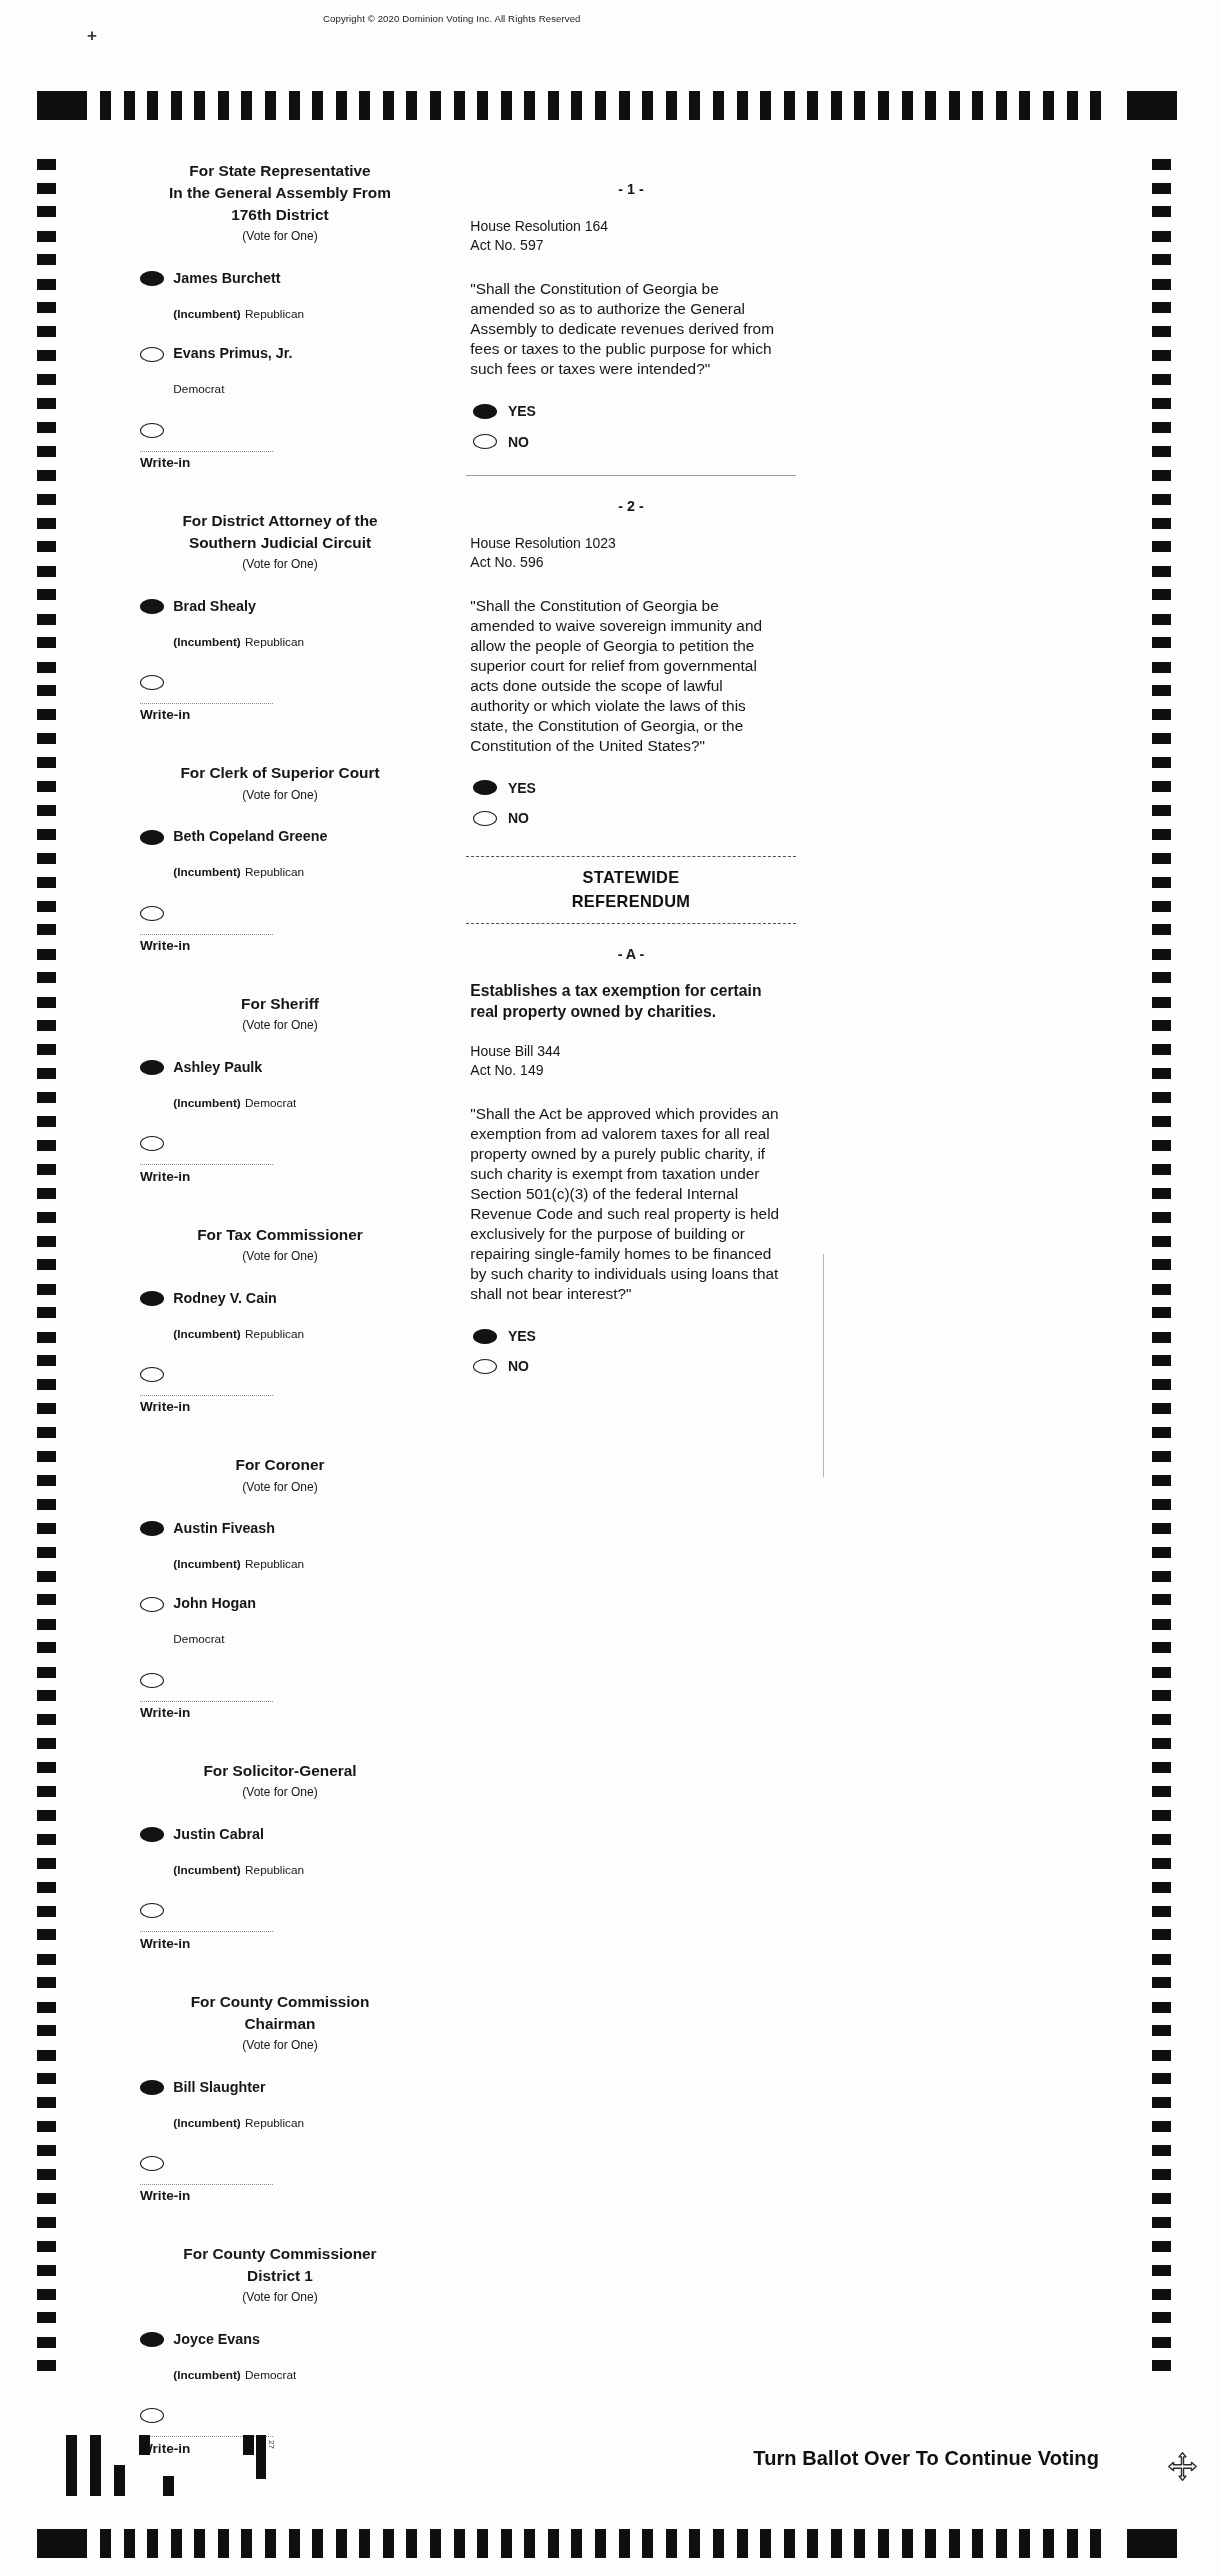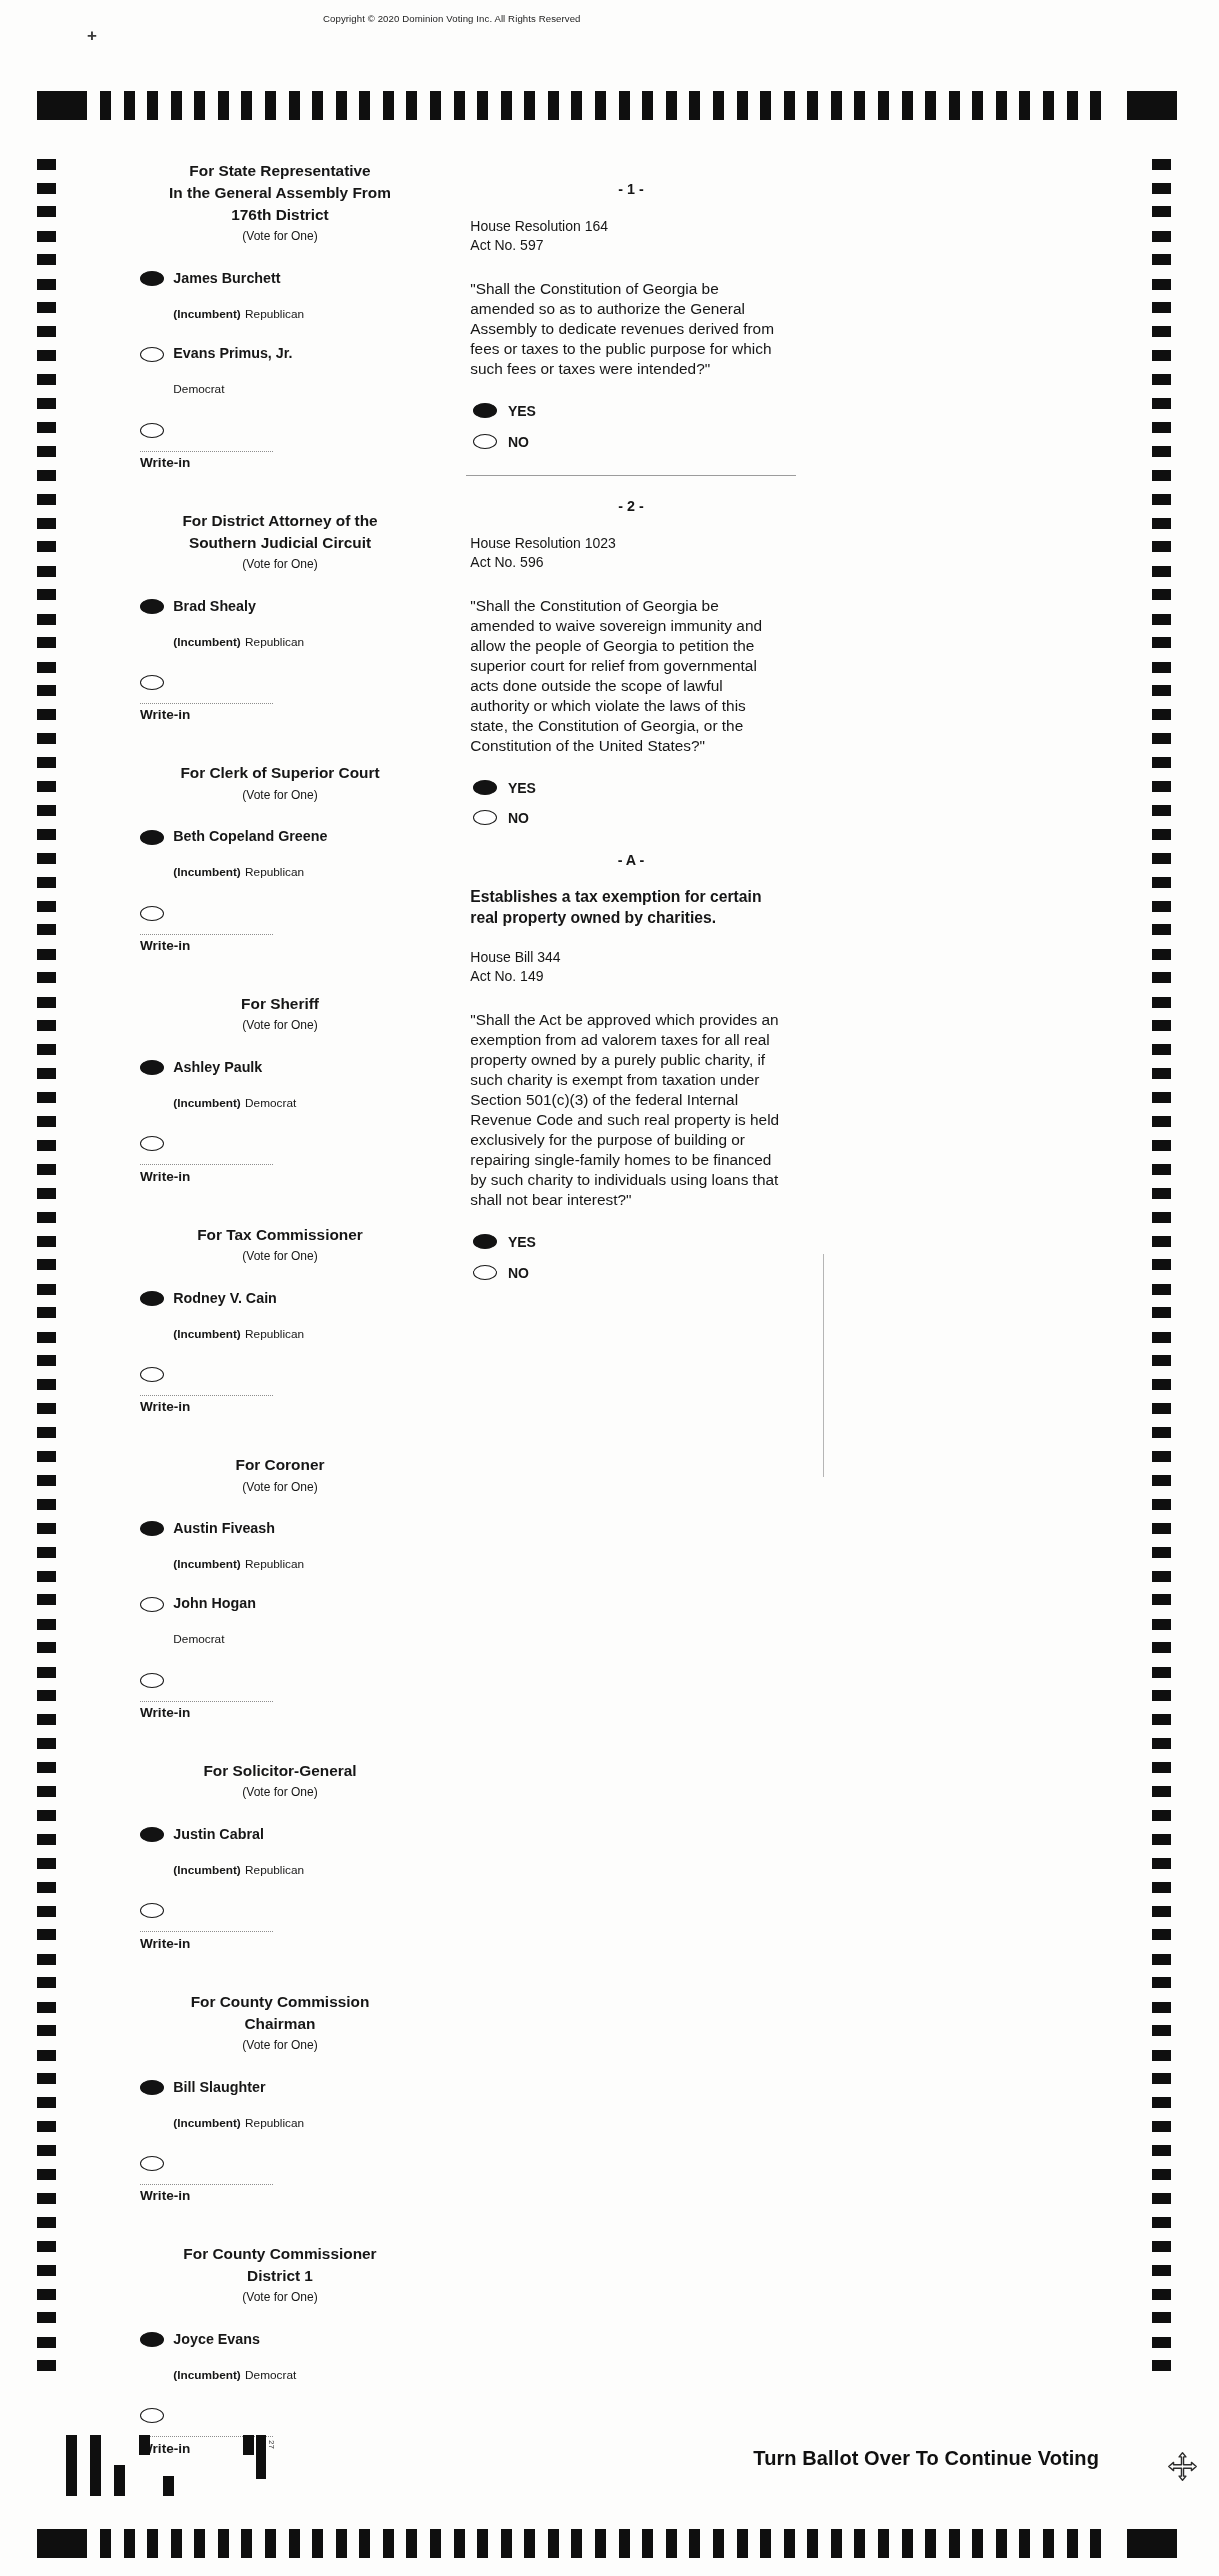--- a/index.html
+++ b/index.html
@@ -36,21 +36,21 @@
     padding:8.6px 0 10px;margin-top:26px;text-align:center;font-weight:bold;
     font-size:16.4px;line-height:23.6px;white-space:pre-line;letter-spacing:0.3px;color:#101010;
   }
   #measures-column > :first-child{margin-top:0}
   .measure{padding:0 4.3px 4.3px 4.3px}
   .measure.ruled{border-top:1.1px solid #9c9c9c;margin-top:21.4px}
   .m-number{text-align:center;font-weight:bold;font-size:14.3px;margin:21.4px 0 18.6px}
   .m-summary{font-weight:bold;font-size:15.7px;line-height:21px;padding-right:5.7px}
   .m-ref{font-size:14px;line-height:19px;margin-top:20px;white-space:pre-line}
   .m-question{font-size:15.4px;line-height:20px;margin-top:24px;padding-right:7.1px}
-  .m-option{display:flex;gap:10.7px;margin-top:14.3px;margin-left:2.9px}
+  .m-option{display:flex;align-items:center;gap:10.7px;margin-top:14.3px;margin-left:2.9px}
   .m-question + .m-option{margin-top:24px}
   .opt-label{font-weight:bold;font-size:14px}
 
   #vrule{position:absolute;left:823px;top:1254px;width:1.1px;height:223px;background:#b5b5b5}
   #stub-code{position:absolute;left:267px;top:2440px;font-size:7.9px;color:#3c3c3c;writing-mode:vertical-rl}
   #turn-over{position:absolute;top:2447px;right:120px;font-weight:bold;font-size:20px;letter-spacing:0.1px;color:#101010}
   #move-icon{position:absolute;left:1166px;top:2450px;width:33px;height:33px}
   #move-icon svg{width:100%;height:100%}
 </style>
 </head>
@@ -264,20 +264,22 @@
       <div class="m-question">"Shall the Constitution of Georgia be amended to waive sovereign immunity and allow the people of Georgia to petition the superior court for relief from governmental acts done outside the scope of lawful authority or which violate the laws of this state, the Constitution of Georgia, or the Constitution of the United States?"</div>
       <div class="m-option">
         <div class="bubble filled"></div>
         <div class="opt-label">YES</div>
       </div>
       <div class="m-option">
         <div class="bubble"></div>
         <div class="opt-label">NO</div>
       </div>
     </section>
+    <div class="m-header">STATEWIDE
+REFERENDUM</div>
     <section class="measure">
       <div class="m-number">- A -</div>
       <div class="m-summary">Establishes a tax exemption for certain real property owned by charities.</div>
       <div class="m-ref">House Bill 344
 Act No. 149</div>
       <div class="m-question">"Shall the Act be approved which provides an exemption from ad valorem taxes for all real property owned by a purely public charity, if such charity is exempt from taxation under Section 501(c)(3) of the federal Internal Revenue Code and such real property is held exclusively for the purpose of building or repairing single-family homes to be financed by such charity to individuals using loans that shall not bear interest?"</div>
       <div class="m-option">
         <div class="bubble filled"></div>
         <div class="opt-label">YES</div>
       </div>

